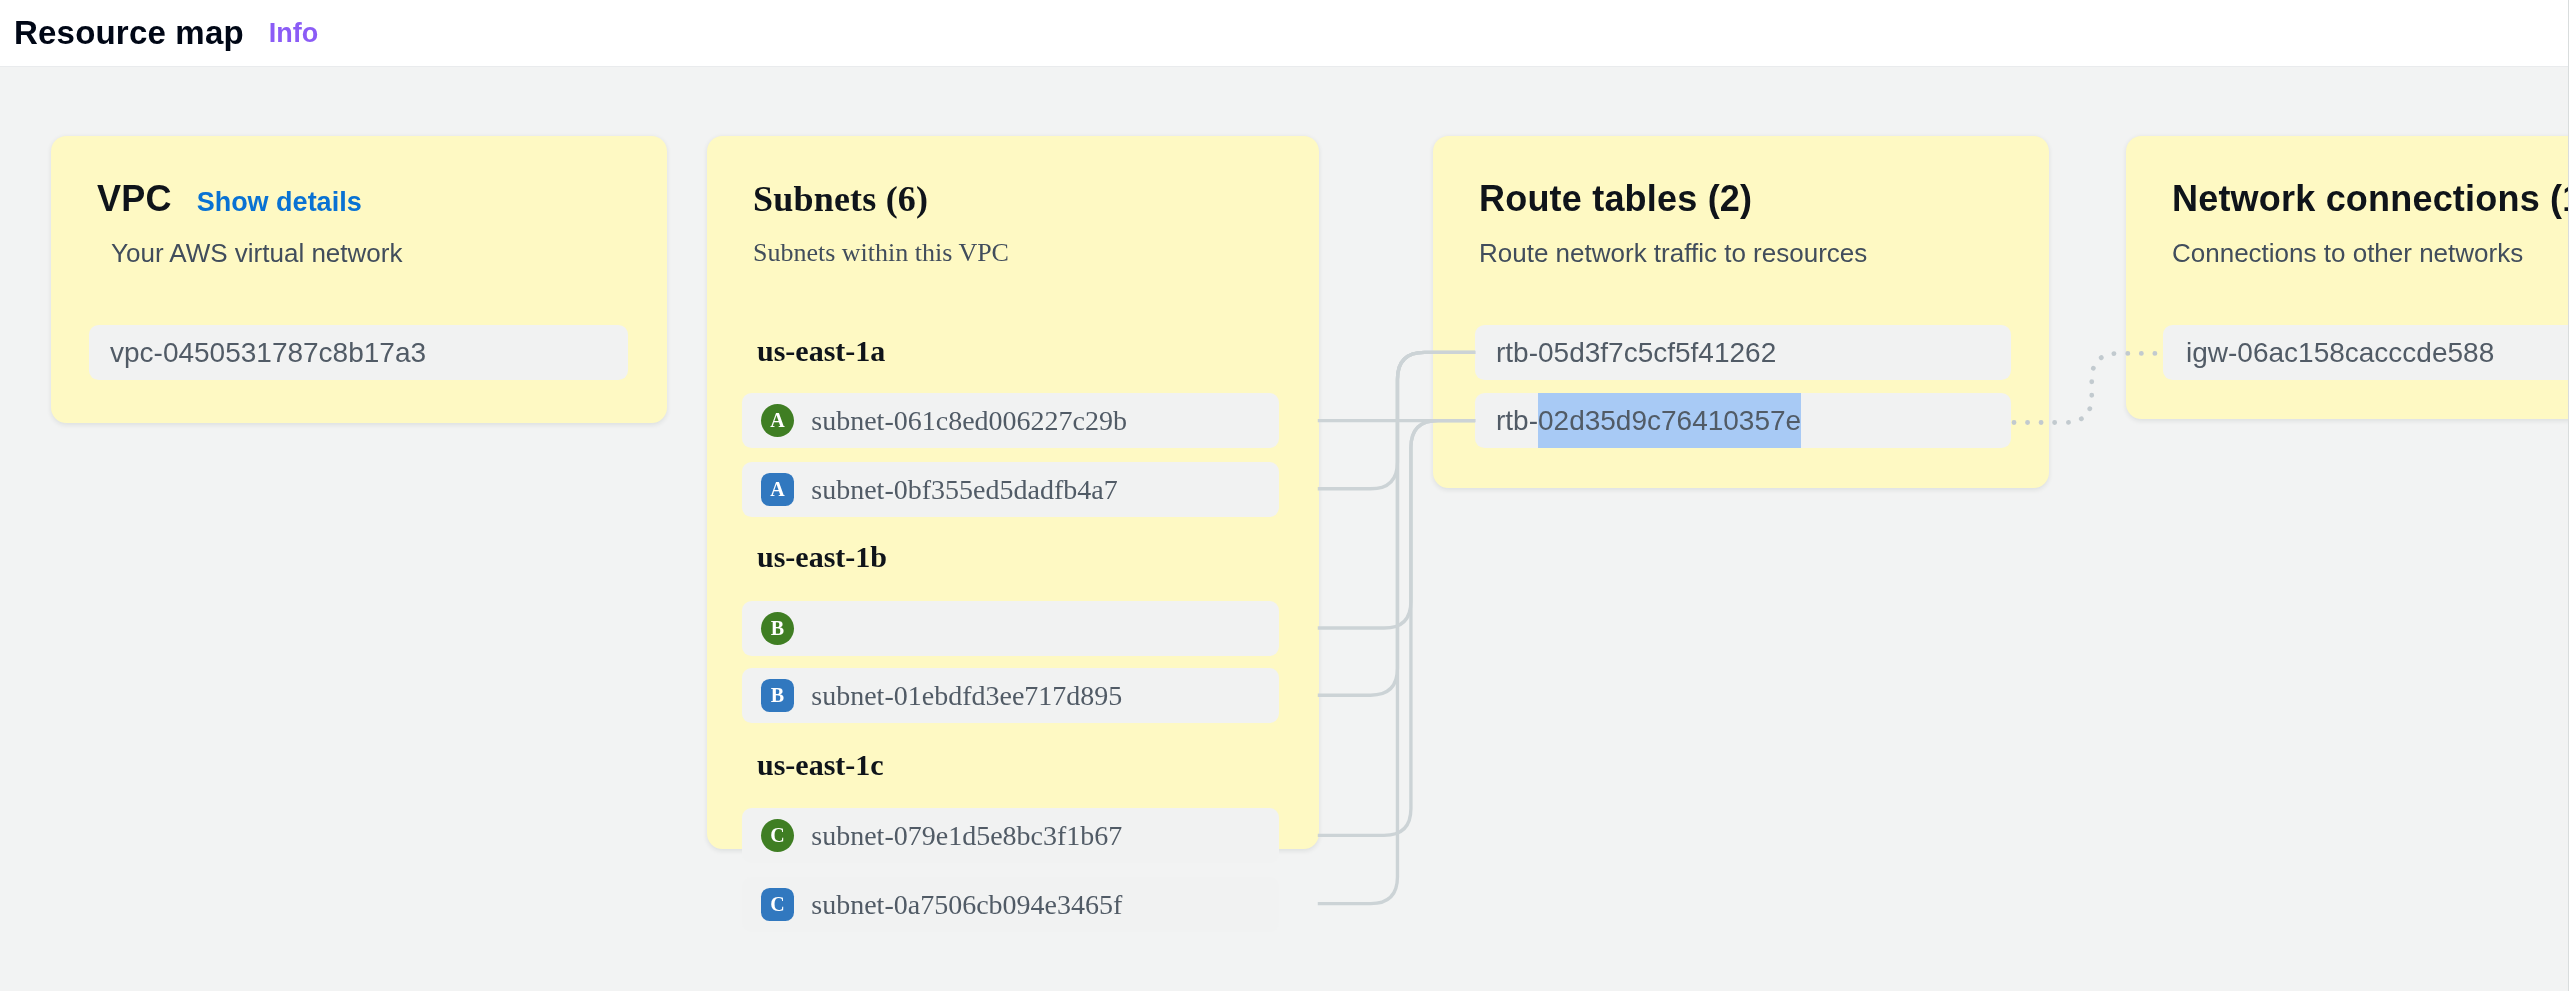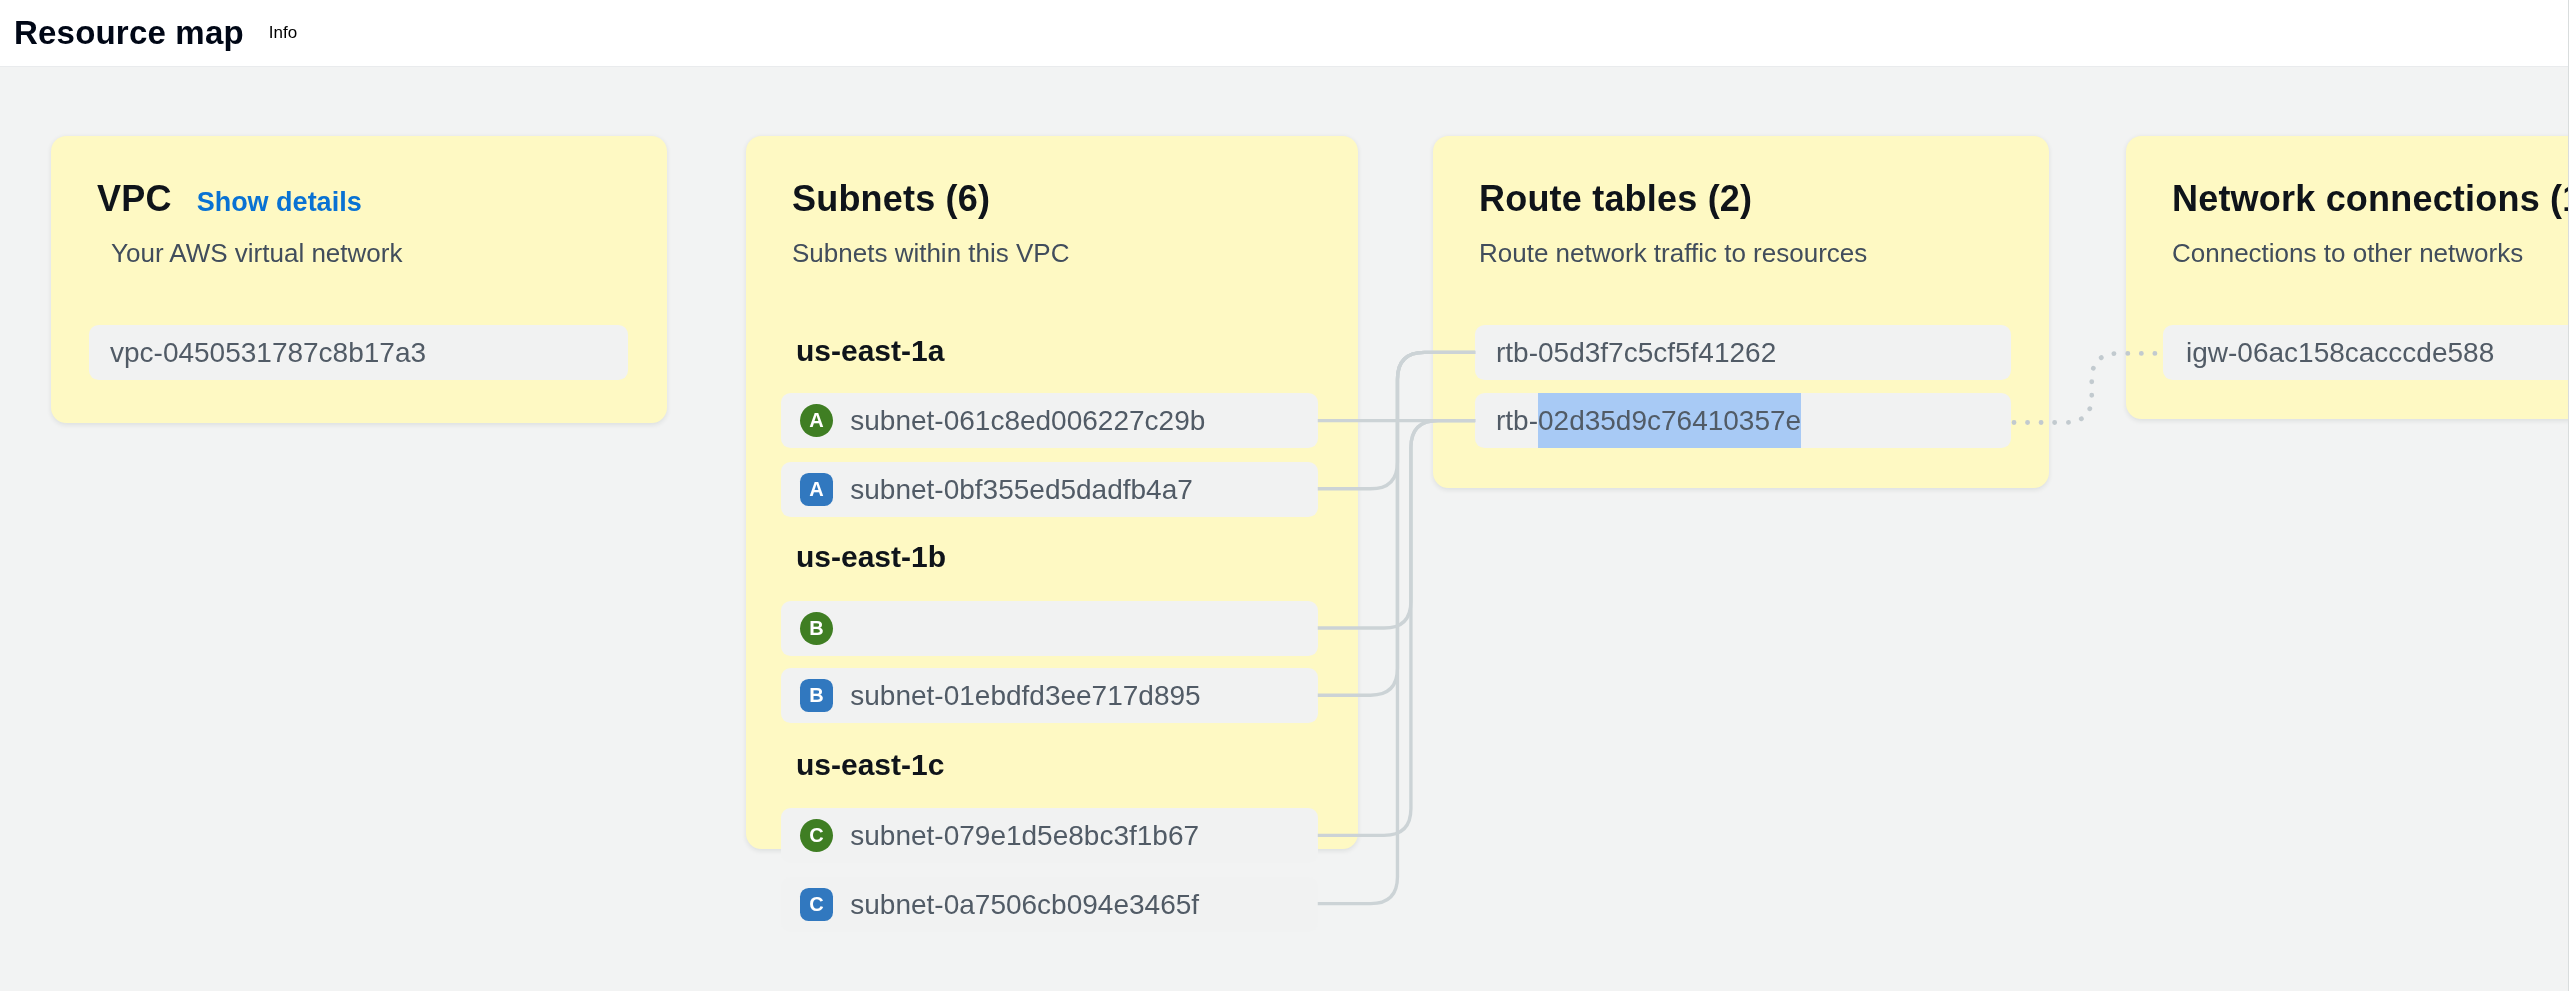--- a/index.html
+++ b/index.html
@@ -5,27 +5,27 @@
   * { margin:0; padding:0; box-sizing:border-box; }
   html,body { width:2576px; height:991px; overflow:hidden;
     background:#f2f3f3; font-family:"Liberation Sans", sans-serif; }
   .page { position:relative; width:2576px; height:991px; }
 
   
   .header { position:absolute; top:0; left:0; width:2576px; height:67px;
     background:#ffffff; border-bottom:1.9px solid #e9ebed;
     display:flex; align-items:center; padding-left:14px; gap:25px; z-index:2; }
   .page-title { font-size:33px; font-weight:700; color:#000716; letter-spacing:0.2px; }
-  .info-link { font-size:17px; font-weight:400; color:#000000; text-decoration:none; cursor:pointer; }
+  .info-link { font-size:27px; font-weight:700; color:#8b5cf6; text-decoration:none; cursor:pointer; }
 
   
   .card { position:absolute; background:#fef9c3; border-radius:15.4px;
     box-shadow:0 1.9px 4.8px rgba(0,28,36,.09); z-index:1; }
   #card-vpc      { left:51px;   top:136px; width:616px; height:287px; }
-  #card-subnets  { left:746px;  top:136px; width:612px; height:713px; }
+  #card-subnets  { left:707px;  top:136px; width:612px; height:713px;font-family:Liberation Serif, serif; }
   #card-rt       { left:1433px; top:136px; width:616px; height:352px; }
   #card-net      { left:2126px; top:136px; width:616px; height:283px; }
 
   .card-title-row { position:absolute; left:46px; top:42px;
     display:flex; align-items:baseline; gap:25px; white-space:nowrap; }
   .card-title { font-size:36px; font-weight:700; color:#0f141a; letter-spacing:0.2px; }
   .show-details { font-size:27px; font-weight:700; color:#0972d3; text-decoration:none; cursor:pointer; }
   .card-desc { position:absolute; left:46px; top:102px; font-size:26px; color:#414d5c; white-space:nowrap; }
   #card-vpc .card-desc { left:60px; }
 

